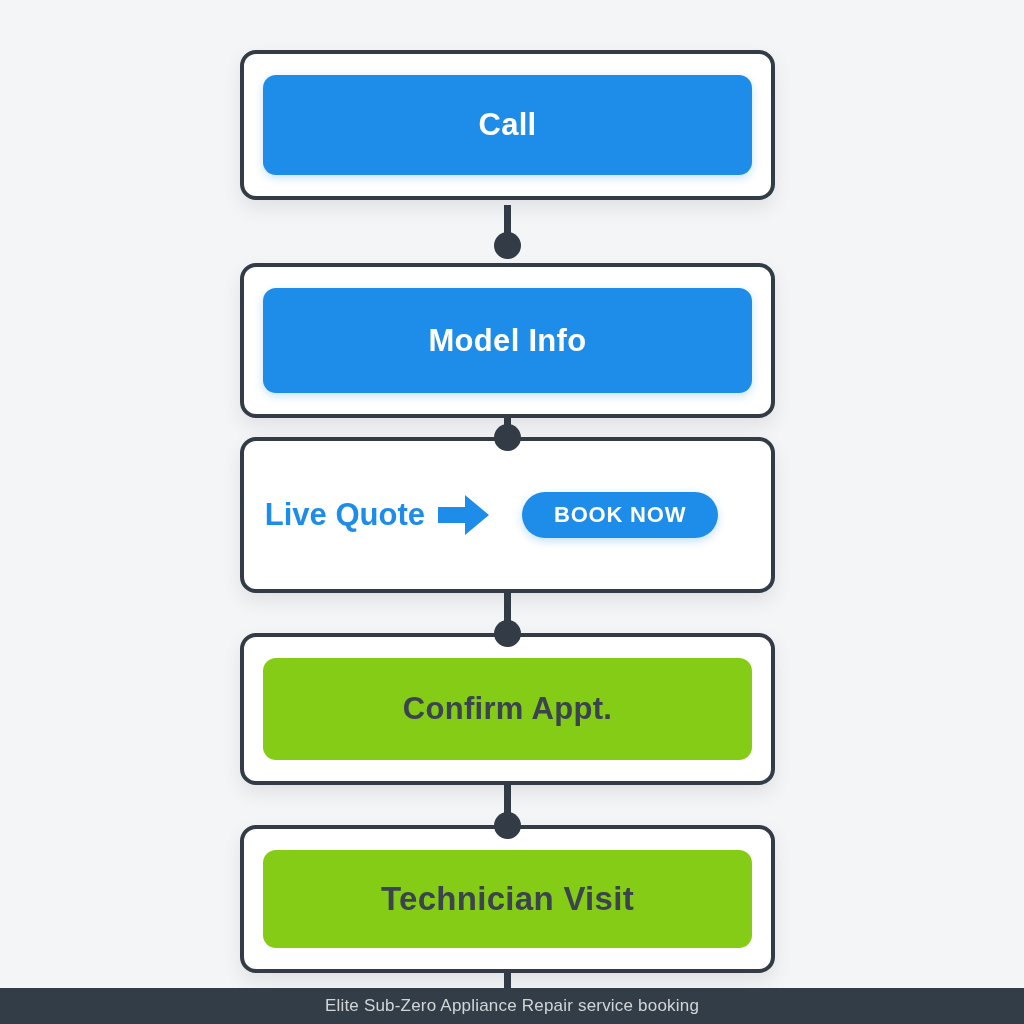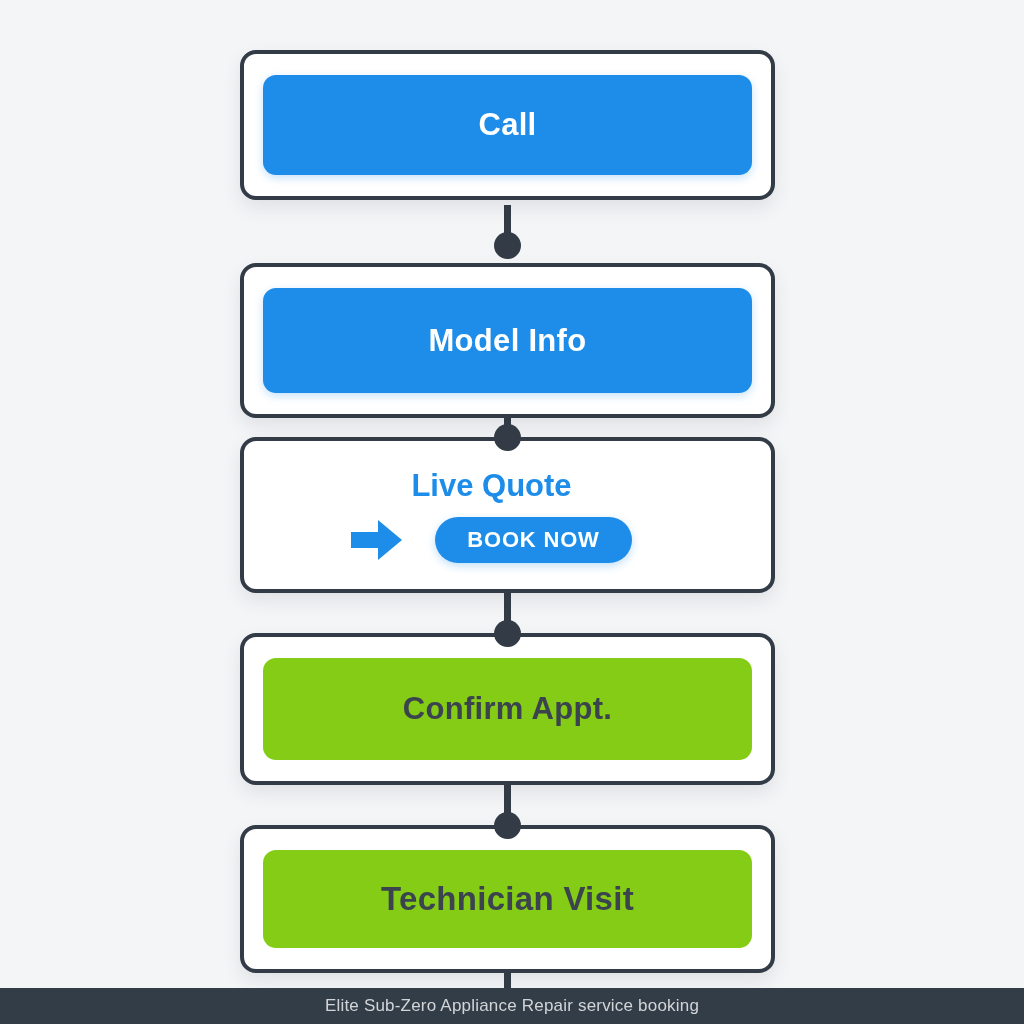--- a/index.html
+++ b/index.html
@@ -47,21 +47,20 @@
   .step-btn.inactive {
     background: #84cc16;
     color: #3a434e;
   }
   .step-btn.visit { font-size: 33px; }
   
   .quote-content {
     position: absolute;
     inset: 0;
     display: flex;
-    flex-direction: column;
     align-items: center;
     justify-content: center;
     gap: 13px;
     transform: translateX(-16px);
   }
   .quote-title {
     color: #1d8de9;
     font-weight: 700;
     font-size: 31px;
   }

